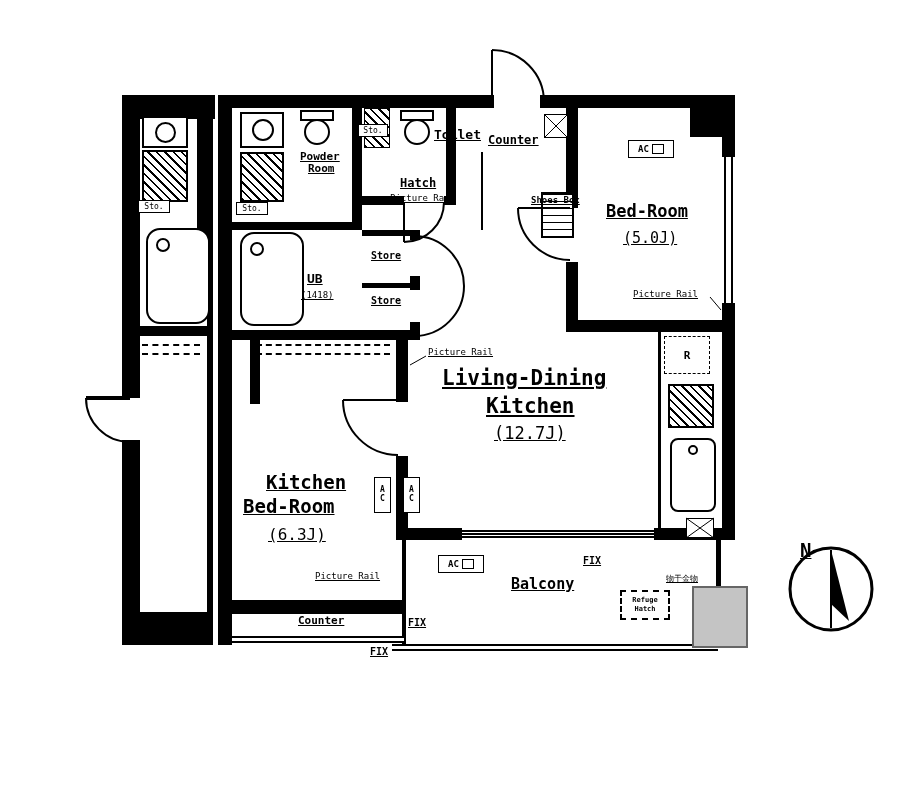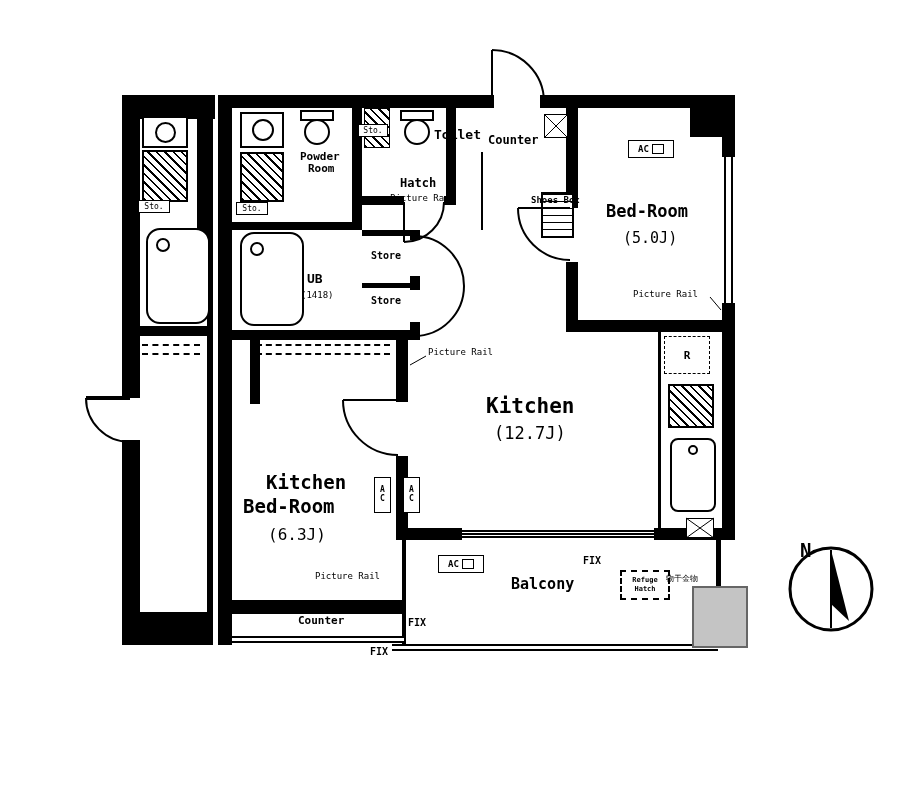--- a/index.html
+++ b/index.html
@@ -6,35 +6,35 @@
   .plan { position:relative; width:919px; height:793px; background:#fff;
           font-family:"DejaVu Sans Mono", monospace; color:#000; overflow:hidden; }
   .w    { position:absolute; background:#000; }
   .winh { position:absolute; background:#fff; border-top:2px solid #000; border-bottom:2px solid #000; box-sizing:border-box; }
   .winv { position:absolute; background:#fff; border-left:2px solid #000; border-right:2px solid #000; box-sizing:border-box; }
   .box  { position:absolute; background:#fff; border:2px solid #000; box-sizing:border-box; }
   .box1 { position:absolute; background:#fff; border:1px solid #000; box-sizing:border-box; }
   .hatch { background-image:repeating-linear-gradient(45deg,#000 0,#000 1.5px,transparent 1.5px,transparent 6px); }
   .shelves { background-image:repeating-linear-gradient(180deg,#000 0,#000 1.5px,transparent 1.5px,transparent 7px); }
   .dashh { position:absolute; border-top:2px dashed #000; height:0; }
-  .lbl  { position:absolute; white-space:nowrap; line-height:1.15; }
+  .lbl  { position:absolute; white-space:nowrap; line-height:1.15;text-decoration:underline; }
   .b { font-weight:bold; }.t8{font-size:8px}.t9{font-size:9px}.t10{font-size:10px}
   .t11{font-size:11px}.t12{font-size:12px}.t13{font-size:13px}.t15{font-size:15px}
   .t16{font-size:16px}.t17{font-size:17px}.t19{font-size:19px}.t21{font-size:21px}.t25{font-size:25px}
   .gray { position:absolute; background:#c4c4c4; border:2px solid #666; box-sizing:border-box; }
   .tub  { position:absolute; background:#fff; border:2px solid #000; border-radius:14px; box-sizing:border-box; }
   .drain{ position:absolute; width:10px; height:10px; border:2px solid #000; border-radius:50%; left:8px; top:8px; }
   .wc-tank { position:absolute; background:#fff; border:2px solid #000; box-sizing:border-box; }
   .wc-bowl { position:absolute; background:#fff; border:2px solid #000; border-radius:50%; box-sizing:border-box; }
   .ctr  { display:flex; align-items:center; justify-content:center; text-align:center; }
   .acbox { position:absolute; border:1px solid #000; background:#fff; display:flex; align-items:center; justify-content:center; gap:3px; font-size:9px; font-weight:bold; box-sizing:border-box; }
   .acbox i { display:block; width:10px; height:8px; border:1px solid #000; }
   .vab  { position:absolute; border:1px solid #000; background:#fff; display:flex; flex-direction:column; align-items:center; justify-content:center; font-size:8px; font-weight:bold; line-height:1.1; box-sizing:border-box; }
   .slabel { position:absolute; border:1px solid #000; background:#fff; font-size:8px; text-align:center; line-height:11px; box-sizing:border-box; }
-  .rh   { position:absolute; border:2px dashed #000; background:#fff; display:flex; flex-direction:column; align-items:center; justify-content:center; font-size:7px; font-weight:bold; line-height:1.25; text-align:center; box-sizing:border-box; }
+  .rh   { position:absolute; border:2px dashed #000; background:#fff; display:flex; flex-direction:column; align-items:center; justify-content:center; font-size:7px; font-weight:bold; line-height:1.25; text-align:center; box-sizing:border-box;margin-top:20px; }
   svg.overlay { position:absolute; left:0; top:0; pointer-events:none; }
 </style>
 </head>
 <body>
 
 <div class="plan">
 
   <div class="w" style="left:122px;top:95px;width:93px;height:24px"></div>
   <div class="w" style="left:122px;top:95px;width:18px;height:303px"></div>
   <div class="w" style="left:122px;top:440px;width:18px;height:205px"></div>
@@ -183,20 +183,21 @@
   <div class="lbl t9" style="left:390px;top:193px">Picture Rail</div>
   <div class="lbl t9 b" style="left:531px;top:195px">Shoes Box</div>
   <div class="lbl t17 b" style="left:606px;top:202px">Bed-Room</div>
   <div class="lbl t15" style="left:623px;top:230px">(5.0J)</div>
   <div class="lbl t9" style="left:633px;top:289px">Picture Rail</div>
   <div class="lbl t13 b" style="left:307px;top:272px">UB</div>
   <div class="lbl t9" style="left:301px;top:290px">(1418)</div>
   <div class="lbl t10 b" style="left:371px;top:250px">Store</div>
   <div class="lbl t10 b" style="left:371px;top:295px">Store</div>
   <div class="lbl t9" style="left:428px;top:347px">Picture Rail</div>
+  <div class="lbl t21 b" style="left:442px;top:366px">Living-Dining</div>
   <div class="lbl t21 b" style="left:486px;top:394px">Kitchen</div>
   <div class="lbl t17" style="left:494px;top:424px">(12.7J)</div>
   <div class="lbl t19 b" style="left:266px;top:472px">Kitchen</div>
   <div class="lbl t19 b" style="left:243px;top:496px">Bed-Room</div>
   <div class="lbl t16" style="left:268px;top:526px">(6.3J)</div>
   <div class="lbl t9" style="left:315px;top:571px">Picture Rail</div>
   <div class="lbl t11 b" style="left:298px;top:615px">Counter</div>
   <div class="lbl t15 b" style="left:511px;top:576px">Balcony</div>
   <div class="lbl t8" style="left:666px;top:574px">物干金物</div>
   <div class="lbl t10 b" style="left:583px;top:555px">FIX</div>

